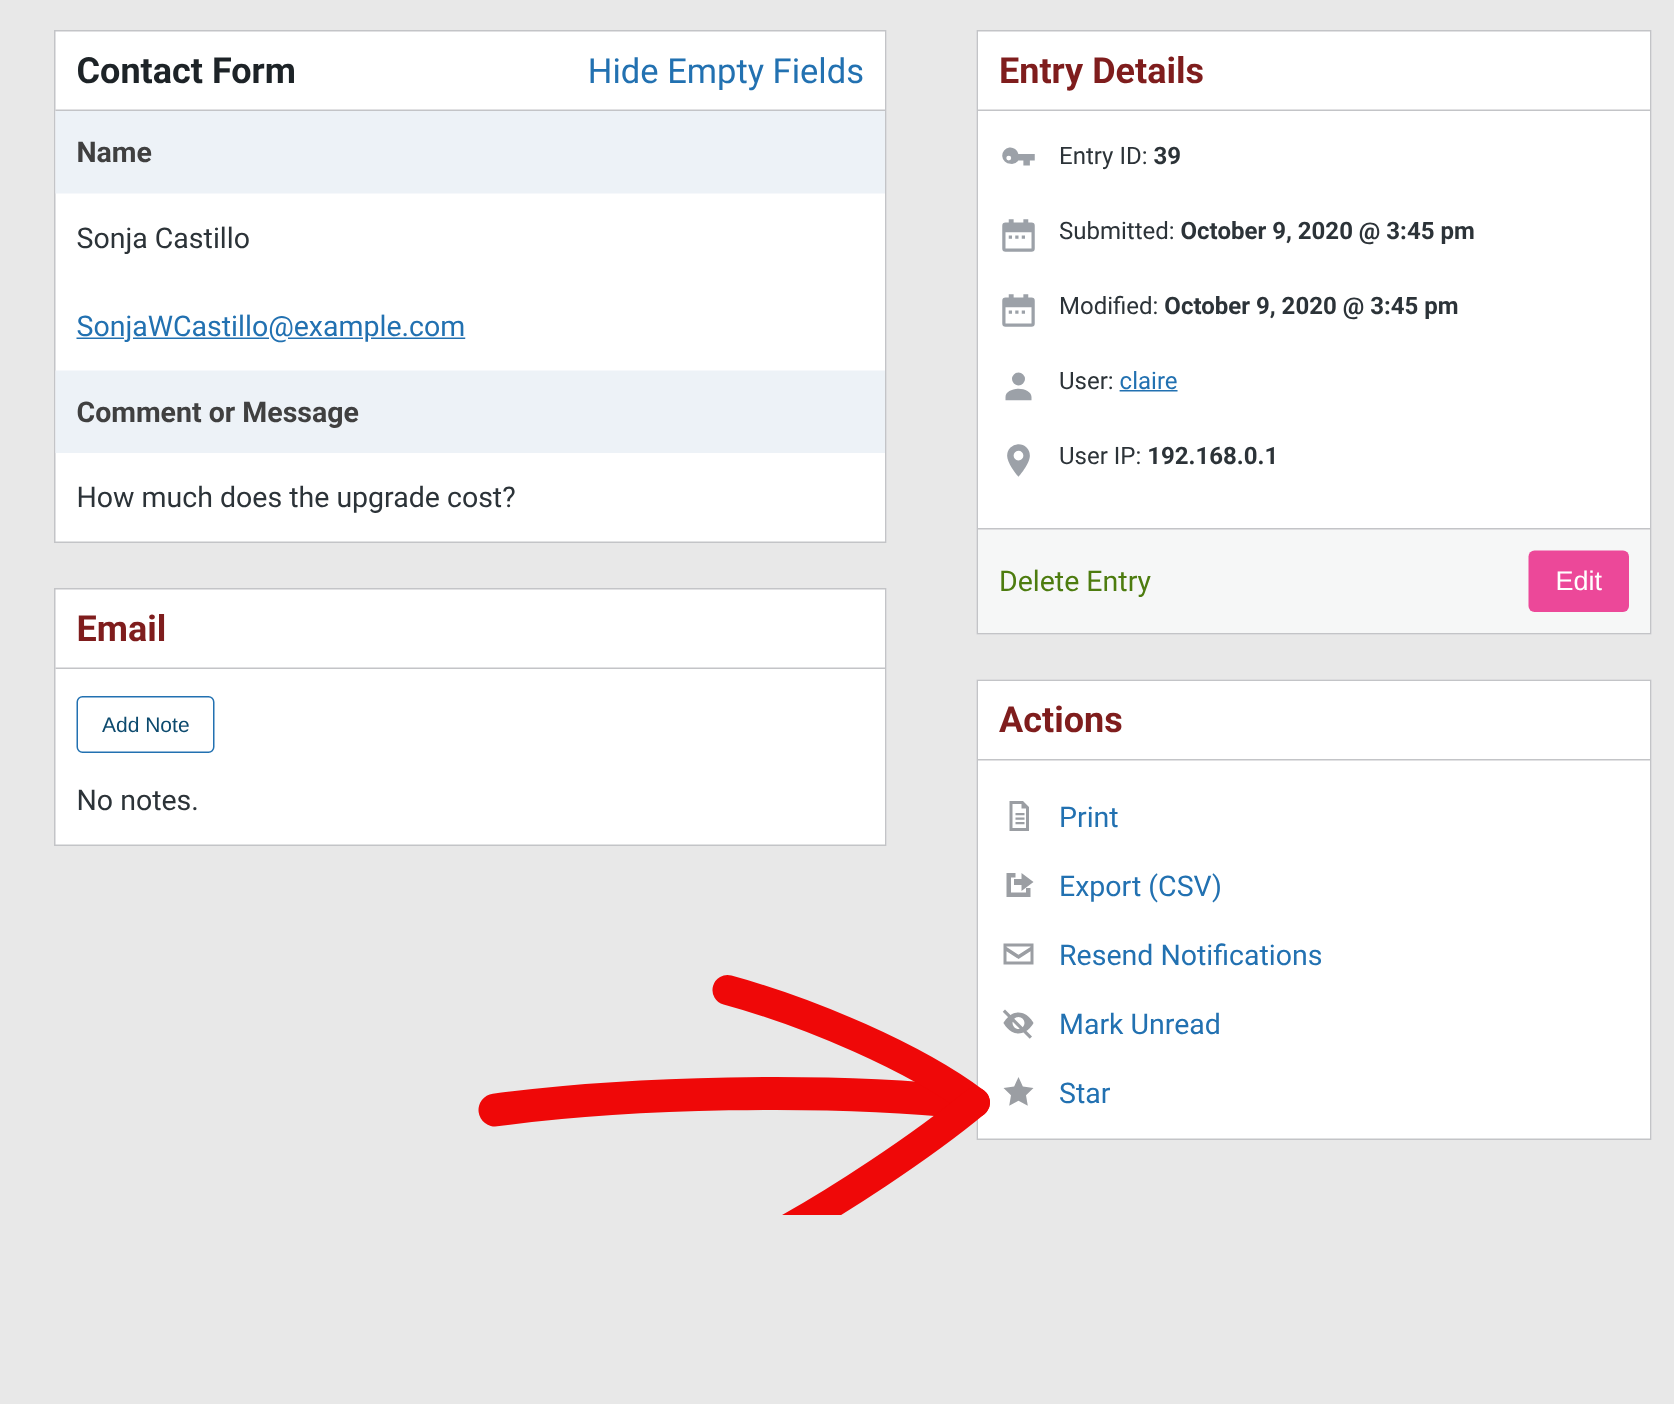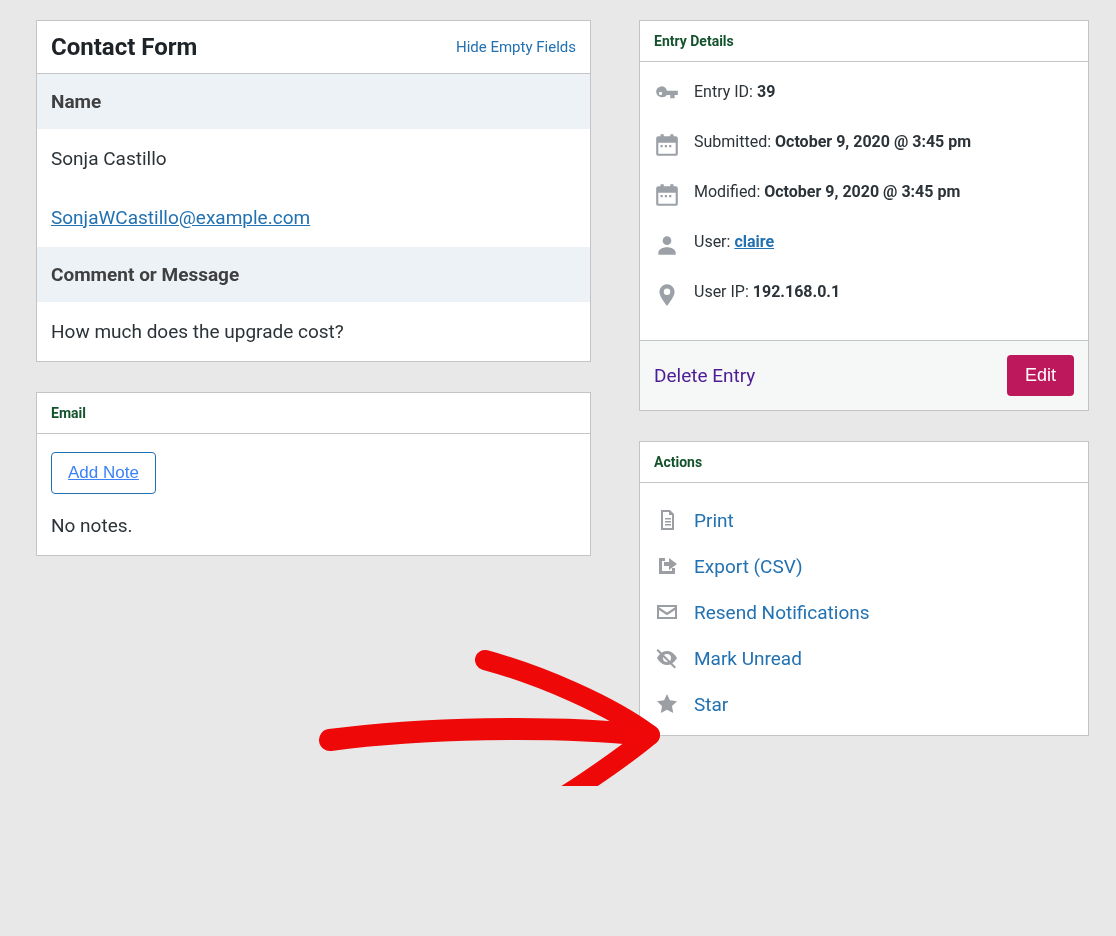--- a/index.html
+++ b/index.html
@@ -8,21 +8,21 @@
       padding: 0;
     }
     body {
       font-family: -apple-system, BlinkMacSystemFont, "Segoe UI", Roboto, Helvetica, Arial, sans-serif;
       background: #e8e8e8;
       padding: 20px;
       color: #2c3338;
     }
     .container {
       display: flex;
-      gap: 48px;
+      gap: 60px;
       max-width: 1090px;
       padding-left: 16px;
     }
     .left-col {
       flex: 0 0 555px;
     }
     .right-col {
       flex: 0 0 450px;
     }
     .panel {
@@ -36,27 +36,27 @@
       align-items: center;
       padding: 12px 14px;
       border-bottom: 1px solid #c3c4c7;
     }
     .panel-title {
       font-size: 24px;
       font-weight: 700;
       color: #1d2327;
     }
     .panel-title-small {
-      font-size: 14px;
+      font-size: 24px;
       font-weight: 700;
-      color: #14532d;
+      color: #7f1d1d;
     }
     .hide-empty {
       color: #2271b1;
-      font-size: 15px;
+      font-size: 23px;
       cursor: pointer;
     }
     .field-label {
       background: #edf2f7;
       padding: 16px 14px;
       font-size: 19px;
       font-weight: 700;
       color: #404040;
     }
     .field-value {
@@ -68,27 +68,26 @@
       color: #2271b1;
       text-decoration: underline;
     }
     .notes-body {
       padding: 18px 14px;
     }
     .btn-outline {
       display: inline-block;
       padding: 10px 16px;
       border: 1.5px solid #2271b1;
-      color: #3b82f6;
+      color: #0c4a6e;
       background: #fff;
-      font-size: 17px;
+      font-size: 14px;
       border-radius: 4px;
       cursor: pointer;
       margin-bottom: 20px;
-      text-decoration: underline;
     }
     .no-notes {
       font-size: 19px;
       color: #2c3338;
     }
     .details-body {
       padding: 18px 14px 10px 14px;
     }
     .detail-row {
       display: flex;
@@ -110,37 +109,37 @@
     }
     .detail-row .text {
       flex: 1;
     }
     .detail-row strong {
       font-weight: 700;
     }
     .detail-row a {
       color: #2271b1;
       text-decoration: underline;
-      font-weight: 700;
+      font-weight: 400;
     }
     .panel-footer {
       background: #f6f7f7;
       border-top: 1px solid #c3c4c7;
       padding: 14px 14px;
       display: flex;
       justify-content: space-between;
       align-items: center;
     }
     .delete-link {
-      color: #4c1d95;
+      color: #4d7c0f;
       font-size: 19px;
       cursor: pointer;
     }
     .btn-primary {
-      background: #be185d;
+      background: #ec4899;
       color: #fff;
       border: none;
       padding: 10px 18px;
       font-size: 18px;
       border-radius: 4px;
       cursor: pointer;
     }
     .actions-body {
       padding: 14px 14px 8px 14px;
     }

